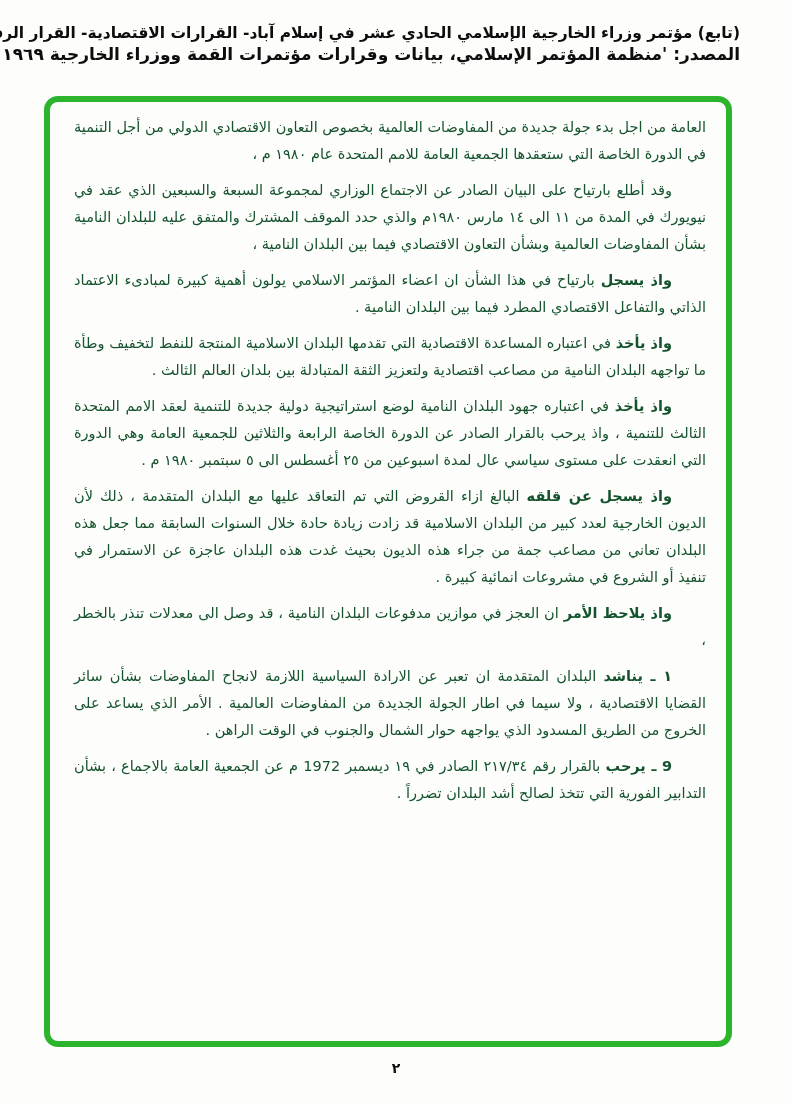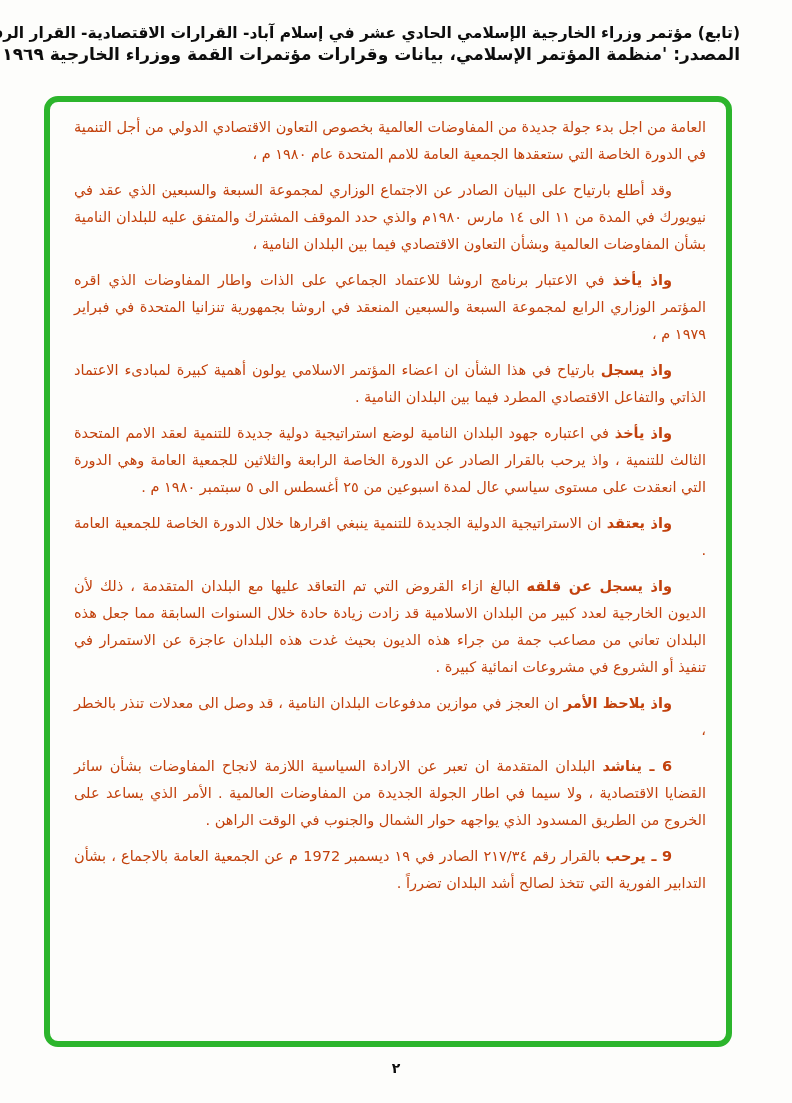--- a/index.html
+++ b/index.html
@@ -33,21 +33,21 @@
     border: 6px solid #2cb52c;
     border-radius: 14px;
     box-sizing: border-box;
     overflow: hidden;
   }
   .content {
     direction: rtl;
     padding: 12px 20px 0 24px;
     font-size: 14.5px;
     line-height: 27px;
-    color: #c2410c;
+    color: #14532d;
   }
   .para {
     margin: 0 0 9px 0;
     text-align: justify;
   }
   .para.indent { text-indent: 34px; }
   .para .lead { font-weight: bold; }
   .page-number {
     position: absolute;
     top: 1060px; left: 0; right: 0;
@@ -66,35 +66,34 @@
 
   <div class="hdr hdr-source">المصدر: 'منظمة المؤتمر الإسلامي، بيانات وقرارات مؤتمرات القمة ووزراء الخارجية ١٩٦٩ ــ ١٩٨١، ص ٦١١-٦١٣'</div>
 
   <div class="frame">
     <div class="content">
 
       <p class="para no-indent"><span class="lead"></span> <span>العامة من اجل بدء جولة جديدة من المفاوضات العالمية بخصوص التعاون الاقتصادي الدولي من أجل التنمية في الدورة الخاصة التي ستعقدها الجمعية العامة للامم المتحدة عام ١٩٨٠ م ،</span></p>
 
       <p class="para indent"><span class="lead"></span> <span>وقد أطلع بارتياح على البيان الصادر عن الاجتماع الوزاري لمجموعة السبعة والسبعين الذي عقد في نيويورك في المدة من ١١ الى ١٤ مارس ١٩٨٠م والذي حدد الموقف المشترك والمتفق عليه للبلدان النامية بشأن المفاوضات العالمية وبشأن التعاون الاقتصادي فيما بين البلدان النامية ،</span></p>
 
-      <p class="para indent"><span class="lead">واذ يأخذ</span> <span>في الاعتبار برنامج اروشا للاعتماد الجماعي على الذات واطار المفاوضات الذي اقره المؤتمر الوزاري الرابع لمجموعة السبعة والسبعين المنعقد في اروشا بجمهورية تنزانيا المتحدة في فبراير ١٩٧٩ م ،</span></p>
 
       <p class="para indent"><span class="lead">واذ يسجل</span> <span>بارتياح في هذا الشأن ان اعضاء المؤتمر الاسلامي يولون أهمية كبيرة لمبادىء الاعتماد الذاتي والتفاعل الاقتصادي المطرد فيما بين البلدان النامية .</span></p>
 
+      <p class="para indent"><span class="lead">واذ يأخذ</span> <span>في اعتباره المساعدة الاقتصادية التي تقدمها البلدان الاسلامية المنتجة للنفط لتخفيف وطأة ما تواجهه البلدان النامية من مصاعب اقتصادية ولتعزيز الثقة المتبادلة بين بلدان العالم الثالث .</span></p>
 
       <p class="para indent"><span class="lead">واذ يأخذ</span> <span>في اعتباره جهود البلدان النامية لوضع استراتيجية دولية جديدة للتنمية لعقد الامم المتحدة الثالث للتنمية ، واذ يرحب بالقرار الصادر عن الدورة الخاصة الرابعة والثلاثين للجمعية العامة وهي الدورة التي انعقدت على مستوى سياسي عال لمدة اسبوعين من ٢٥ أغسطس الى ٥ سبتمبر ١٩٨٠ م .</span></p>
 
-      <p class="para indent"><span class="lead">واذ يعتقد</span> <span>ان الاستراتيجية الدولية الجديدة للتنمية ينبغي اقرارها خلال الدورة الخاصة للجمعية العامة .</span></p>
 
 
       <p class="para indent"><span class="lead">واذ يسجل عن قلقه</span> <span>البالغ ازاء القروض التي تم التعاقد عليها مع البلدان المتقدمة ، ذلك لأن الديون الخارجية لعدد كبير من البلدان الاسلامية قد زادت زيادة حادة خلال السنوات السابقة مما جعل هذه البلدان تعاني من مصاعب جمة من جراء هذه الديون بحيث غدت هذه البلدان عاجزة عن الاستمرار في تنفيذ أو الشروع في مشروعات انمائية كبيرة .</span></p>
 
       <p class="para indent"><span class="lead">واذ يلاحظ الأمر</span> <span>ان العجز في موازين مدفوعات البلدان النامية ، قد وصل الى معدلات تنذر بالخطر ،</span></p>
 
-      <p class="para indent"><span class="lead">6 ـ يناشد</span> <span>البلدان المتقدمة ان تعبر عن الارادة السياسية اللازمة لانجاح المفاوضات بشأن سائر القضايا الاقتصادية ، ولا سيما في اطار الجولة الجديدة من المفاوضات العالمية . الأمر الذي يساعد على الخروج من الطريق المسدود الذي يواجهه حوار الشمال والجنوب في الوقت الراهن .</span></p>
+      <p class="para indent"><span class="lead">١ ـ يناشد</span> <span>البلدان المتقدمة ان تعبر عن الارادة السياسية اللازمة لانجاح المفاوضات بشأن سائر القضايا الاقتصادية ، ولا سيما في اطار الجولة الجديدة من المفاوضات العالمية . الأمر الذي يساعد على الخروج من الطريق المسدود الذي يواجهه حوار الشمال والجنوب في الوقت الراهن .</span></p>
 
       <p class="para indent"><span class="lead">9 ـ يرحب</span> <span>بالقرار رقم ٢١٧/٣٤ الصادر في ١٩ ديسمبر 1972 م عن الجمعية العامة بالاجماع ، بشأن التدابير الفورية التي تتخذ لصالح أشد البلدان تضرراً .</span></p>
 
     </div>
   </div>
 
   <div class="page-number">٢</div>
 
 </div>
 

